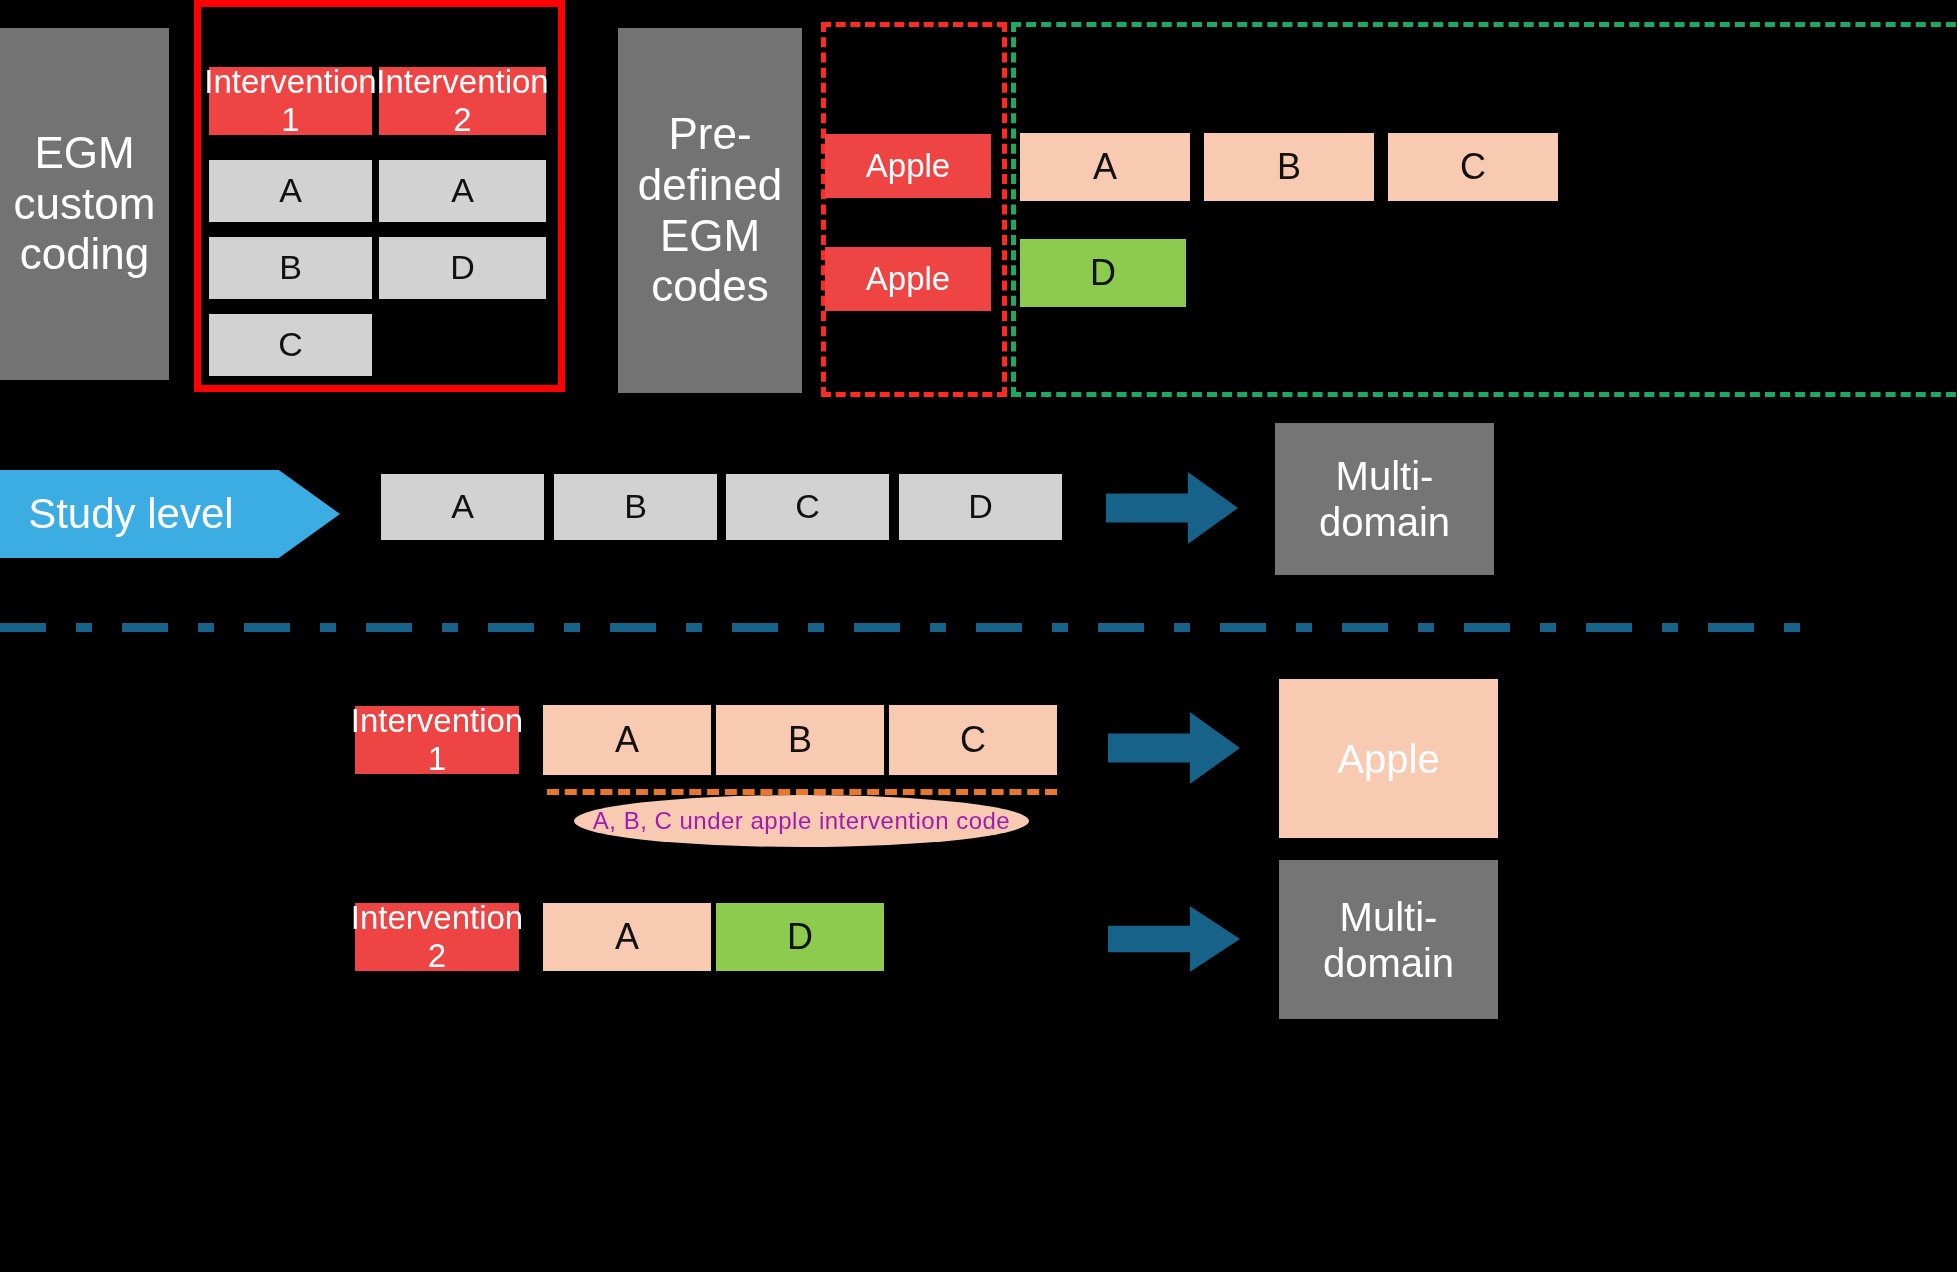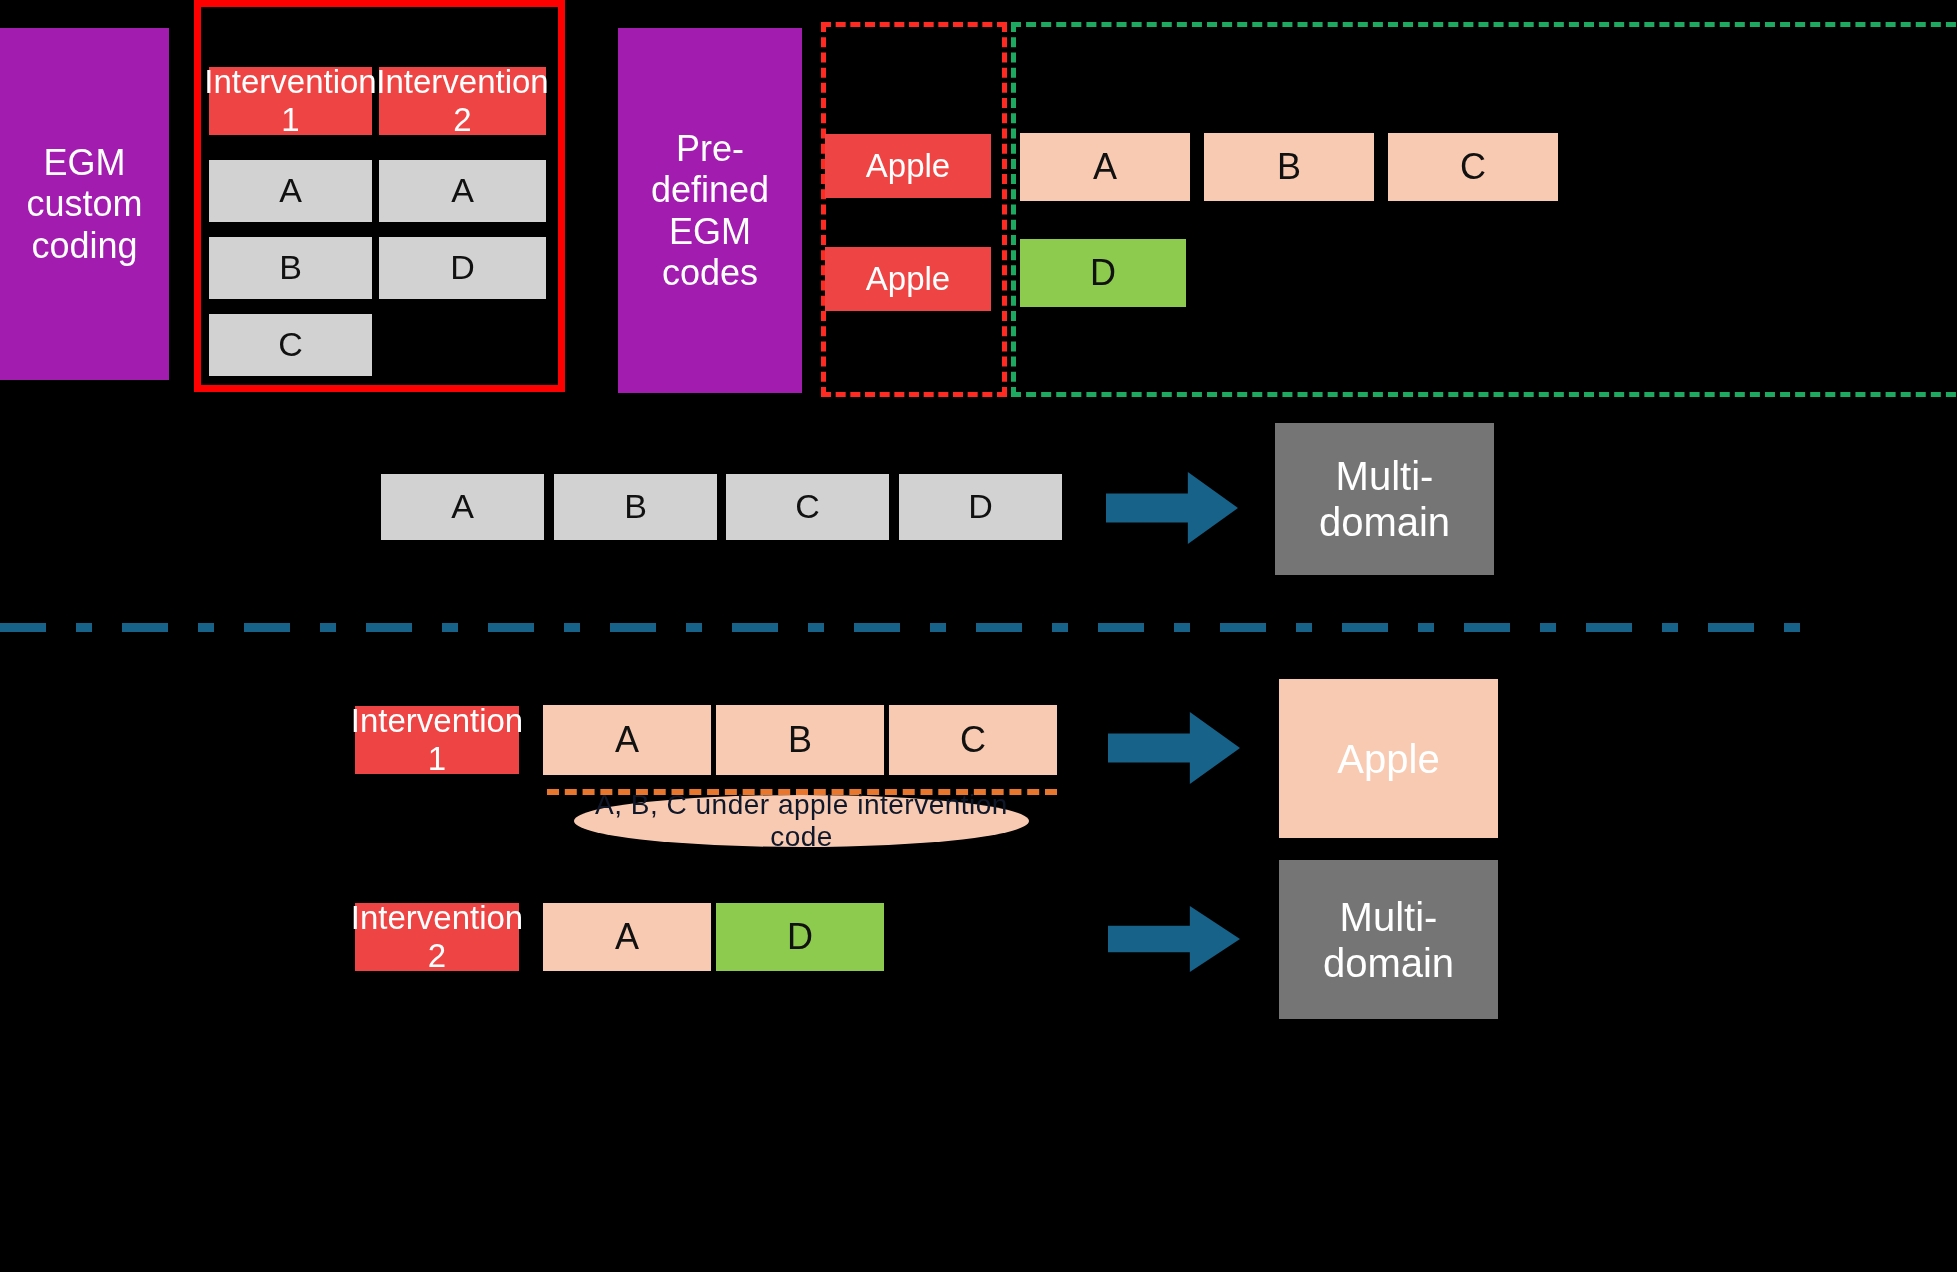--- a/index.html
+++ b/index.html
@@ -28,23 +28,23 @@
     display: flex;
     align-items: center;
     justify-content: center;
     text-align: center;
     line-height: 1.15;
     white-space: pre-line;
   }
 
   
   .green-panel {
-    background: #a21caf;
-    color: #ffffff;
-    font-size: 36px;
+    background: #737373;
+    color: #ffffff;
+    font-size: 44px;
   }
 
   
   .blue-box {
     background: #ef4444;
     color: #ffffff;
     font-size: 33px;
   }
 
   
@@ -140,22 +140,22 @@
   }
 
   
   .ellipse-callout {
     position: absolute;
     background: #F8CAB2;
     border-radius: 50%;
     display: flex;
     align-items: center;
     justify-content: center;
-    color: #0f172a;
-    font-size: 28px;
+    color: #a21caf;
+    font-size: 24px;
     letter-spacing: 0.5px;
     text-align: center;
     box-sizing: border-box;
   }
 </style>
 </head>
 <body>
 
 <div class="stage">
 
@@ -190,20 +190,21 @@
   <div class="box blue-box" style="left:825px; top:134px; width:166px; height:64px;">Apple</div>
 
   <div class="box blue-box" style="left:825px; top:247px; width:166px; height:64px;">Apple</div>
 
   <div class="box peach-box" style="left:1020px; top:133px; width:170px; height:68px;">A</div>
   <div class="box peach-box" style="left:1204px; top:133px; width:170px; height:68px;">B</div>
   <div class="box peach-box" style="left:1388px; top:133px; width:170px; height:68px;">C</div>
 
   <div class="box lgreen-box" style="left:1020px; top:239px; width:166px; height:68px;">D</div>
 
+  <div class="chevron" style="left:0px; top:470px; width:340px; height:88px;">Study level</div>
 
   <div class="box grey-box" style="left:381px; top:474px; width:163px; height:66px;">A</div>
   <div class="box grey-box" style="left:554px; top:474px; width:163px; height:66px;">B</div>
   <div class="box grey-box" style="left:726px; top:474px; width:163px; height:66px;">C</div>
   <div class="box grey-box" style="left:899px; top:474px; width:163px; height:66px;">D</div>
 
   <div class="block-arrow" style="left:1106px; top:472px; width:132px; height:72px;"></div>
 
   <div class="box dgrey-box" style="left:1275px; top:423px; width:219px; height:152px;">Multi-domain</div>
 

